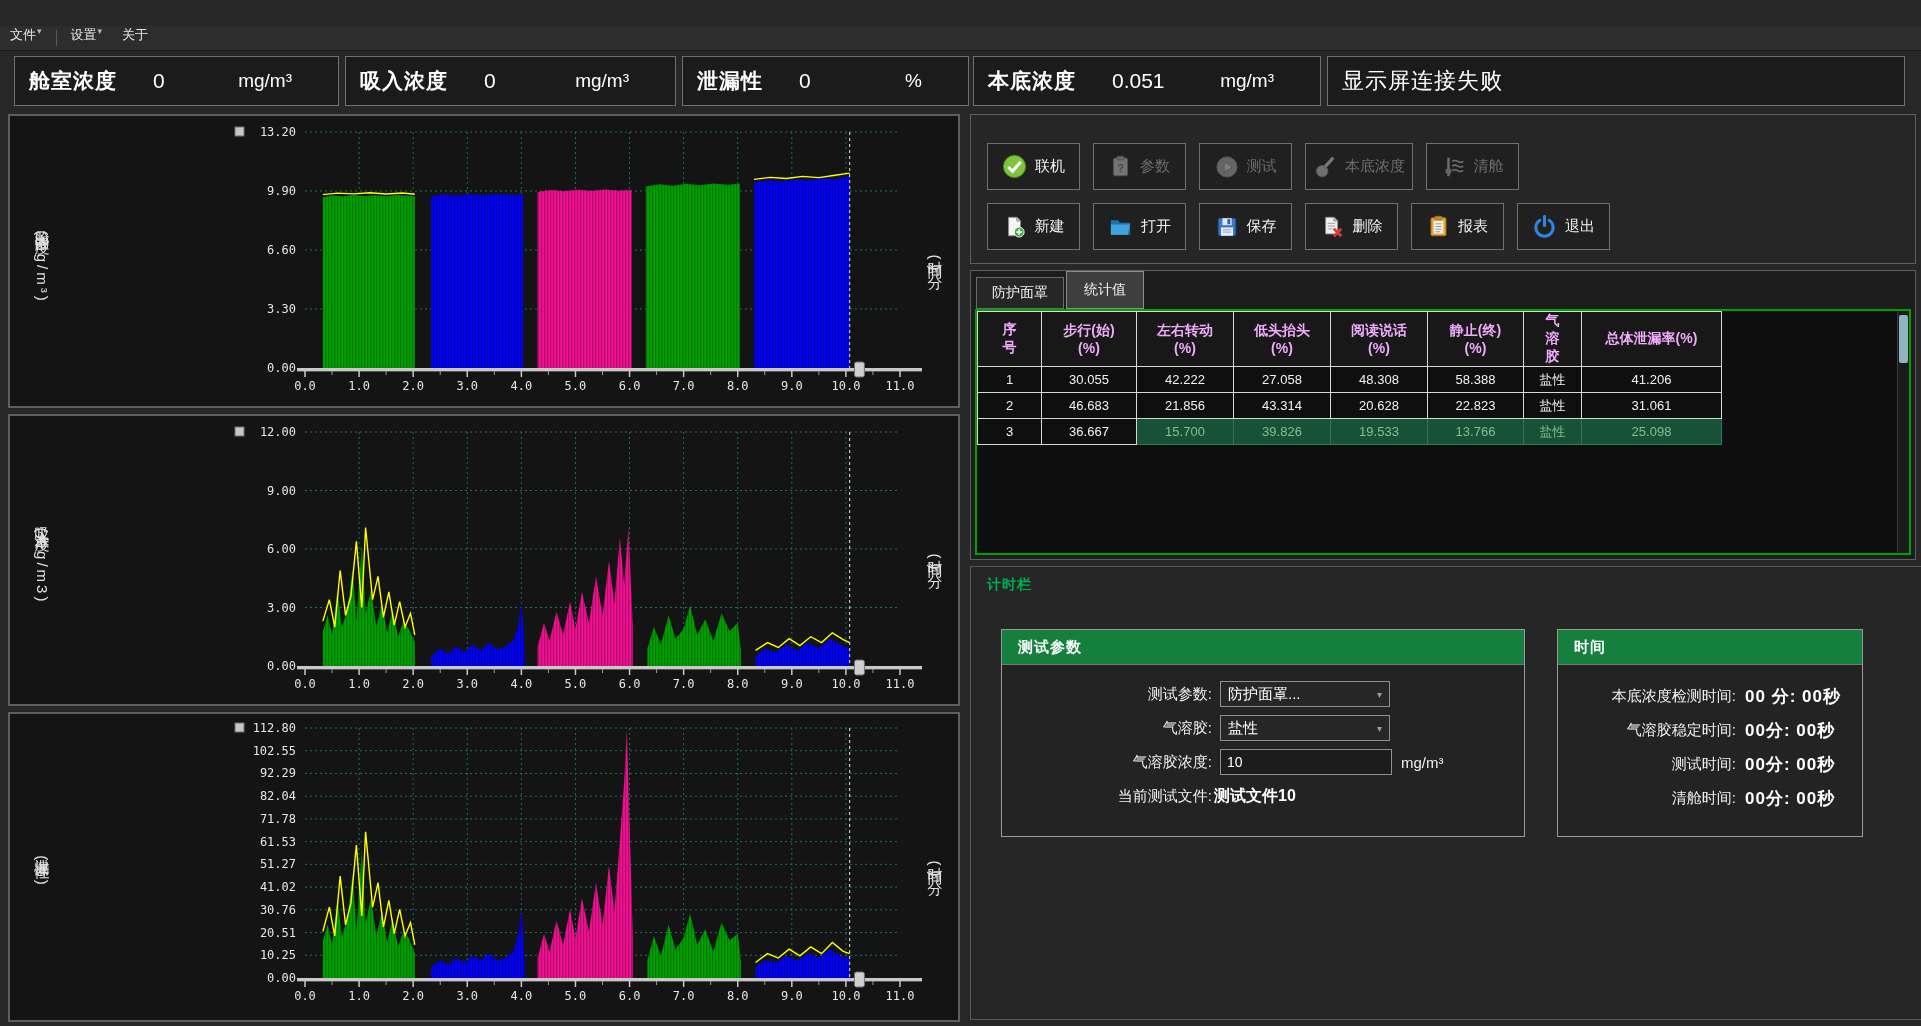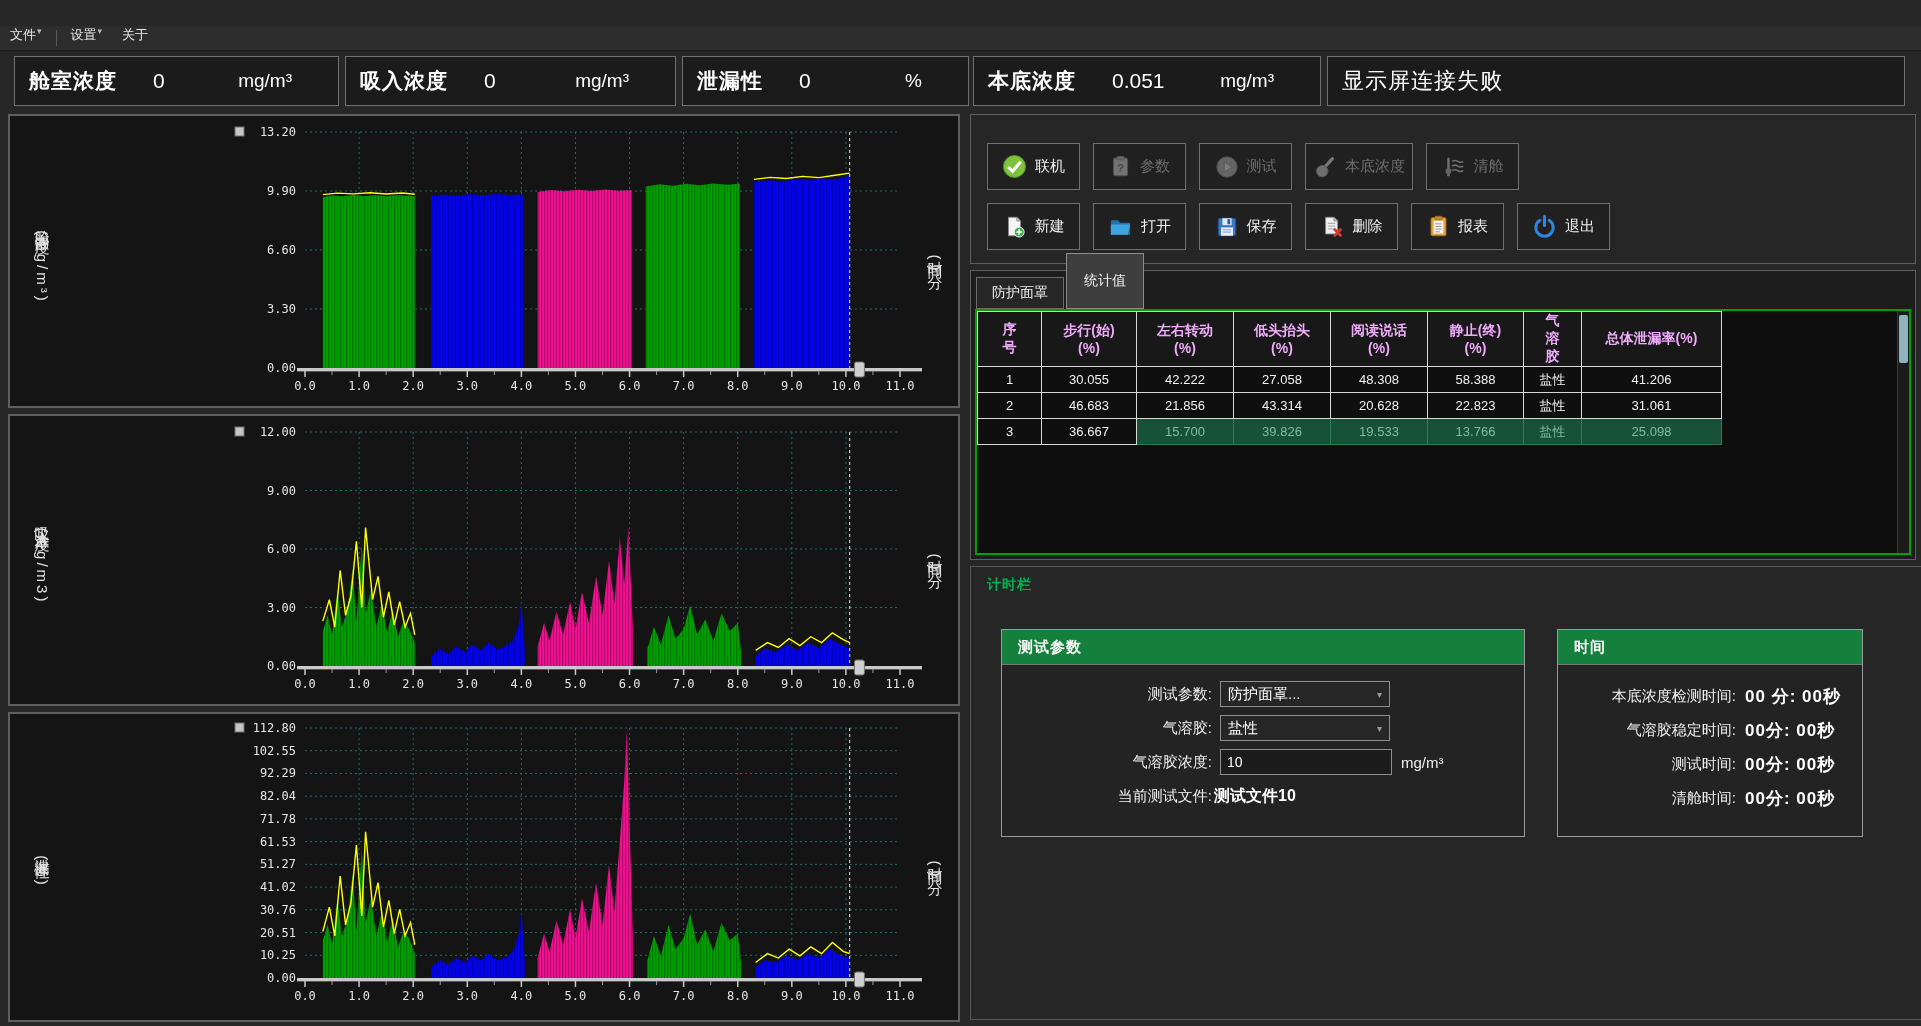--- a/index.html
+++ b/index.html
@@ -38,21 +38,21 @@
   .row1 { top:28px; } .row2 { top:88px; }
   .tbtn { width:93px; height:47px; background:#202020; border:1px solid #707070; box-sizing:border-box; display:flex; align-items:center; justify-content:center; gap:8px; font-size:15px; color:#f0f0f0; cursor:pointer; }
   .tbtn.wide { width:108px; }
   .tbtn.disabled { color:#6d6d6d; }
   .tbtn.disabled svg { opacity:.45; filter:grayscale(1); }
   .tbtn svg { flex:0 0 auto; }
   
   .tab-panel { position:absolute; left:970px; top:270px; width:946px; height:290px; background:#1d1d1d; border:1px solid #5e5e5e; box-sizing:border-box; }
   .tabs { position:absolute; top:3px; left:5px; display:flex; align-items:flex-end; height:35px; }
   .tab { padding:6px 15px; background:#262626; border:1px solid #6a6a6a; color:#f0f0f0; font-size:14px; margin-right:2px; cursor:pointer; }
-  .tab.selected { background:#3e3e3e; padding:18px 17px; border-color:#8c8c8c;text-align:center; }
+  .tab.selected { background:#3e3e3e; padding:9px 17px; border-color:#8c8c8c;text-align:center; }
   .table-area { position:absolute; left:4px; right:4px; top:38px; bottom:4px; border:2px solid #00a000; background:#0e0e0e; overflow:hidden; }
   table.stats { border-collapse:collapse; font-size:13px; margin:0; }
   table.stats th { border:1px solid #d8d8d8; background:#181818; color:#f0abfc; font-weight:bold; height:27px; padding:0 20px; font-size:14px; }
   table.stats td { border:1px solid #d8d8d8; background:#0f0f0f; color:#f2f2f2; text-align:center; height:25px; padding:0 3px; }
   table.stats td.hl { background:#175137; color:#80bf9b; border-color:#2d7a52; }
   .vscroll { position:absolute; top:0; bottom:0; right:0; width:11px; background:#1b1b1b; border-left:1px solid #3a3a3a; }
   .vscroll .thumb { position:absolute; top:4px; left:1px; width:9px; height:48px; background:#8fb3c0; border-radius:2px; }
   
   .timer-box { position:absolute; left:970px; top:566px; width:1070px; height:454px; background:#262626; border:1px solid #575757; box-sizing:border-box; }
   .timer-title { position:absolute; top:9px; left:16px; color:#00b050; font-size:14px; font-weight:bold; letter-spacing:1px; }

